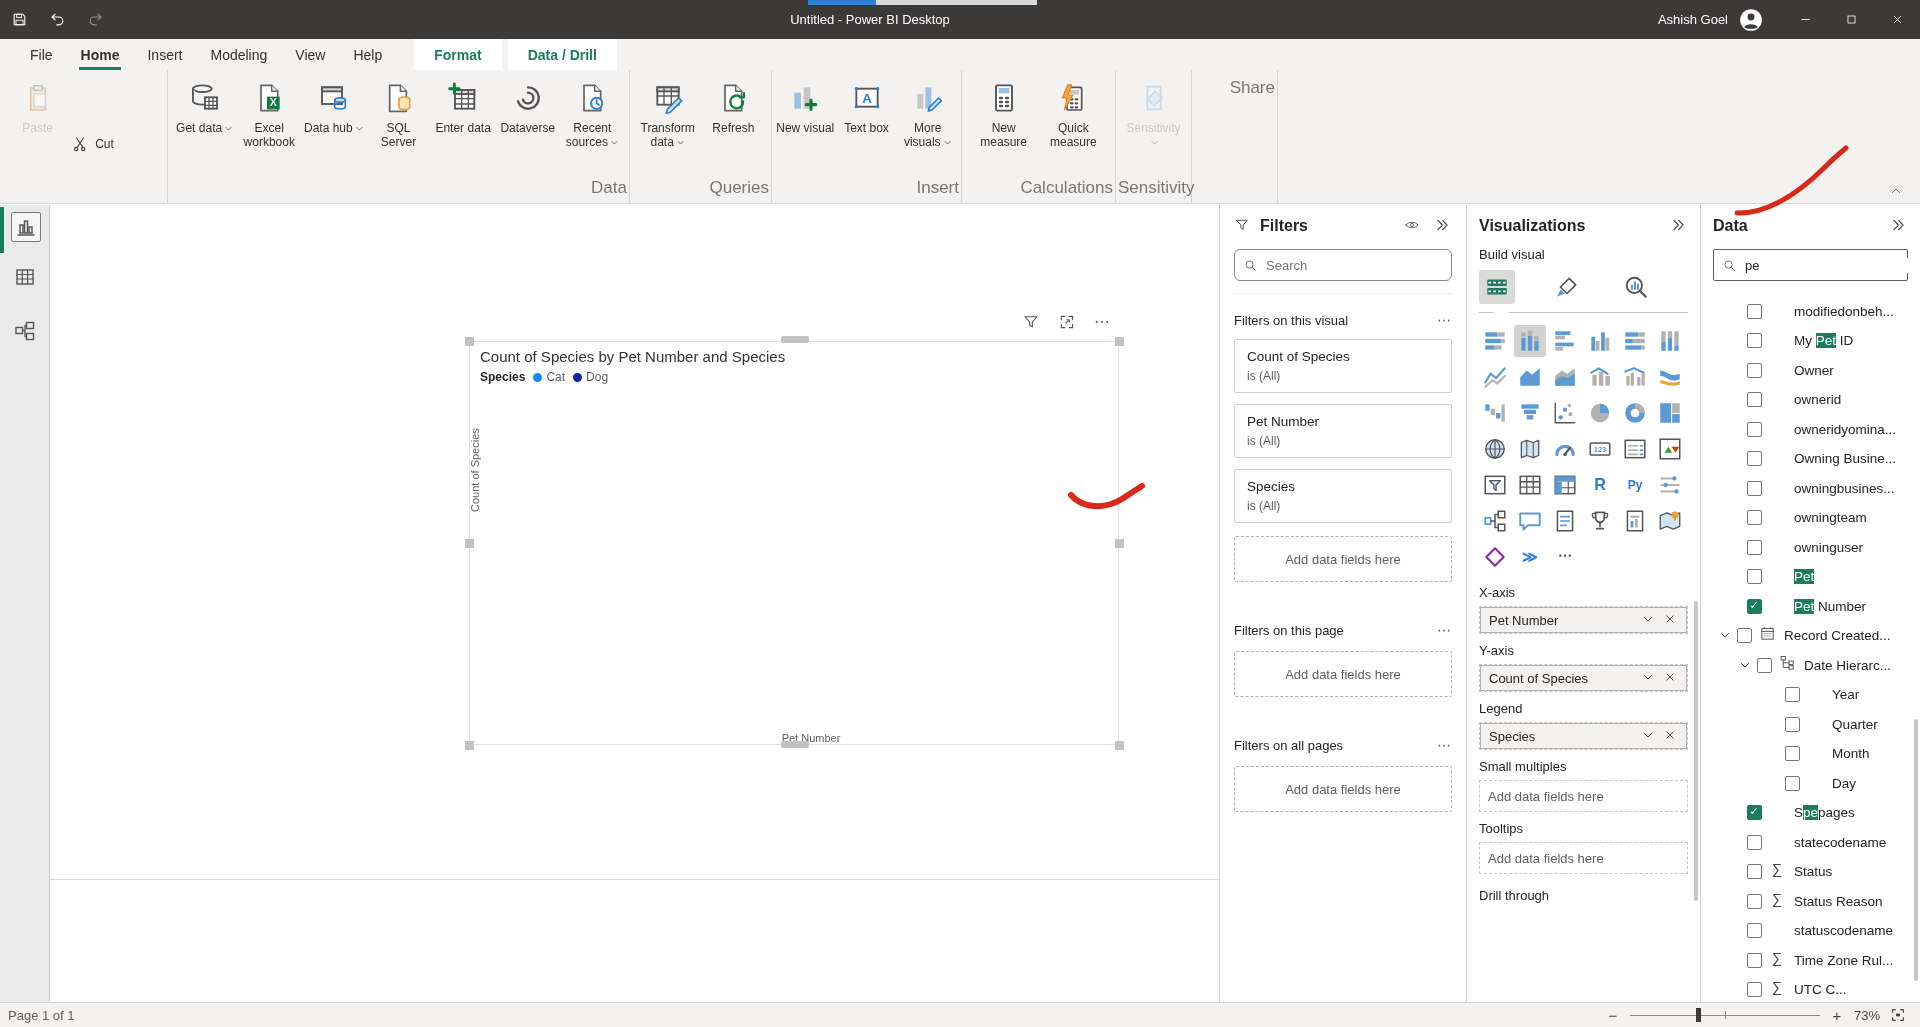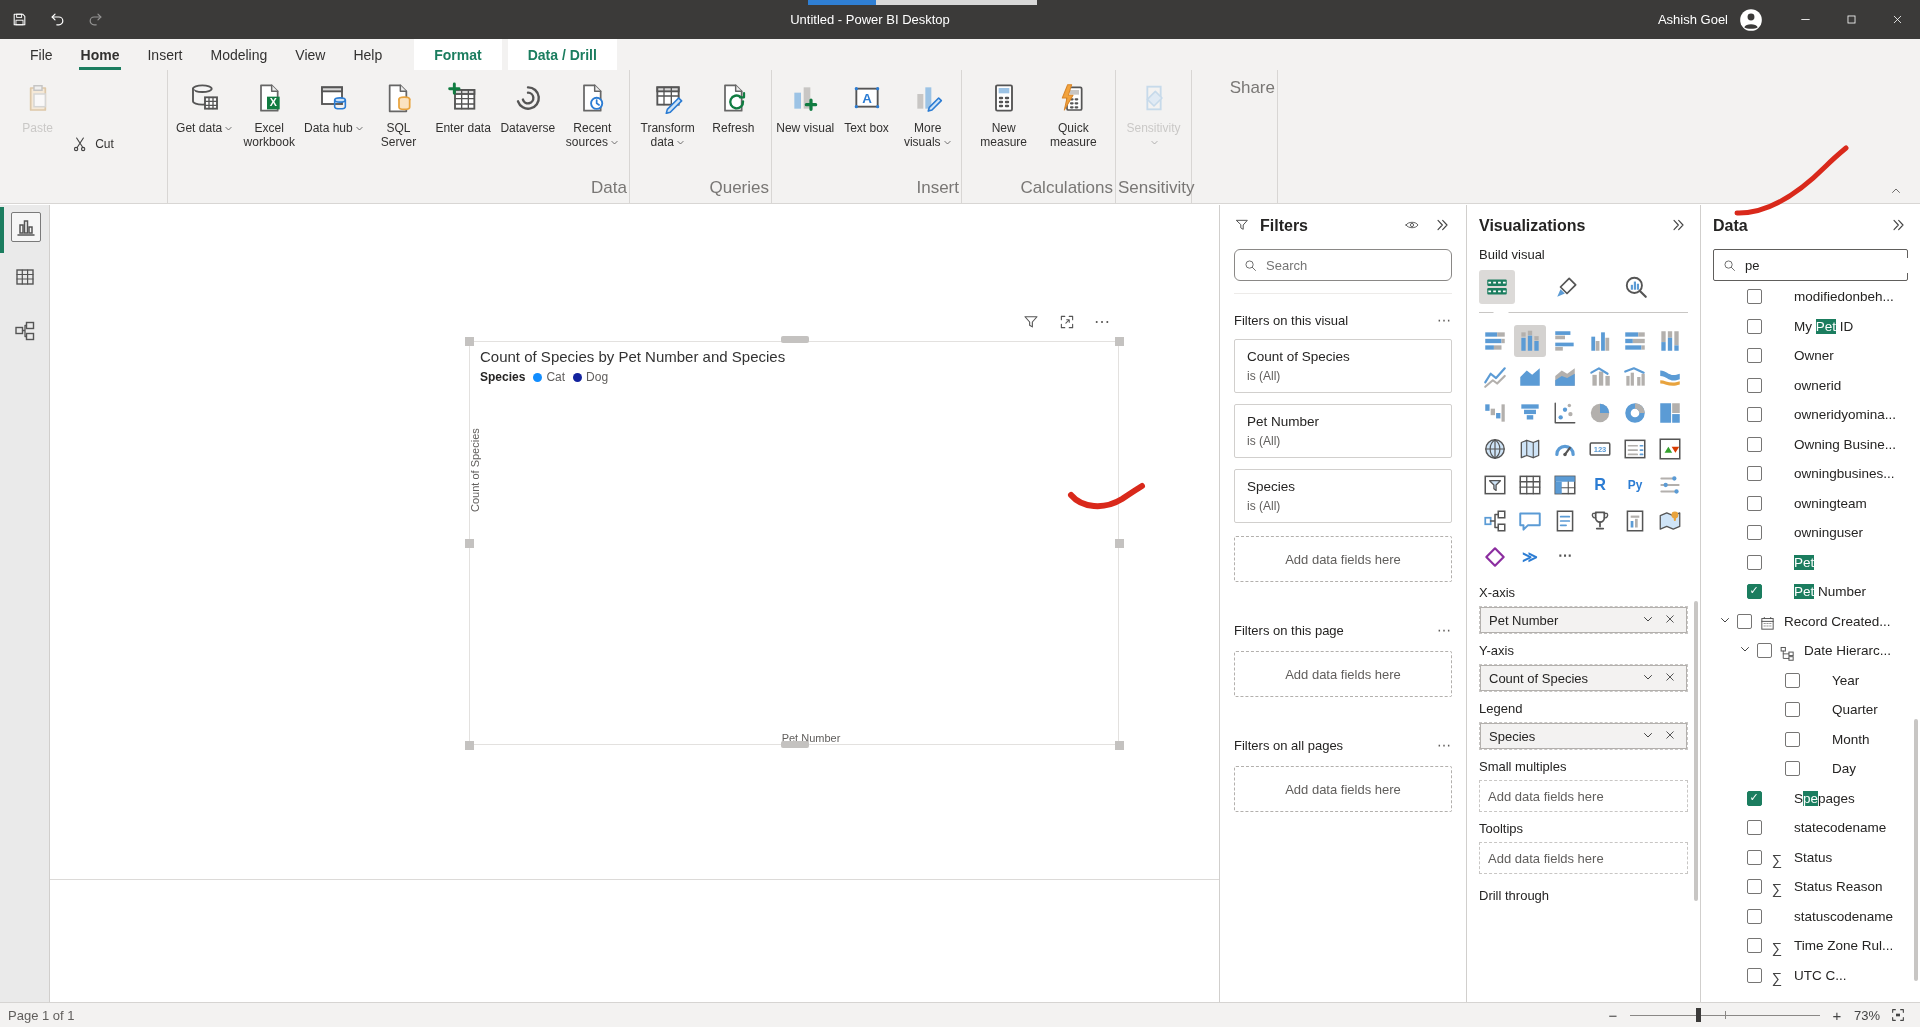--- a/index.html
+++ b/index.html
@@ -138,21 +138,21 @@
   .chip .c-ic svg { width:12px; height:12px; }
   .well-placeholder { height:30px; display:flex; align-items:center; padding-left:8px; font-size:13px; color:#605e5c; }
   #drill-label { margin-top:14px; font-size:13px; color:#252423; }
   .vscroll { position:absolute; width:4px; background:#c8c6c4; border-radius:2px; }
 
   
   #data-search { margin-top:14px; height:32px; border:1px solid #605e5c; border-radius:2px; display:flex; align-items:center; padding:0 8px; flex:none; }
   #data-search svg { width:15px; height:15px; }
   #data-search input { border:none; outline:none; flex:1; margin-left:8px; font-size:13px; font-family:inherit; color:#252423; }
   #field-list { margin:8px -12px 0; flex:1; overflow:hidden; }
-  .frow { height:29.5px; display:flex; align-items:flex-start; font-size:13.5px; color:#252423; }
+  .frow { height:29.5px; display:flex; align-items:flex-end; font-size:13.5px; color:#252423; }
   .frow.lvl-field { padding-left:46px; }
   .frow.lvl-root  { padding-left:18px; }
   .frow.lvl-sub   { padding-left:38px; }
   .frow.lvl-leaf  { padding-left:84px; }
   .chev { width:14px; height:14px; margin-right:4px; color:#444; }
   .chev svg { width:12px; height:12px; }
   .cb { width:15px; height:15px; border:1.5px solid #767574; border-radius:2px; flex:none; position:relative; }
   .cb.checked { background:var(--green); border-color:var(--green); }
   .cb.checked::after { content:"✓"; position:absolute; left:1.5px; top:-1px; color:#fff; font-size:11px; }
   .ficon { width:22px; height:20px; margin-left:4px; display:flex; align-items:center; justify-content:center; color:#444; flex:none; }

